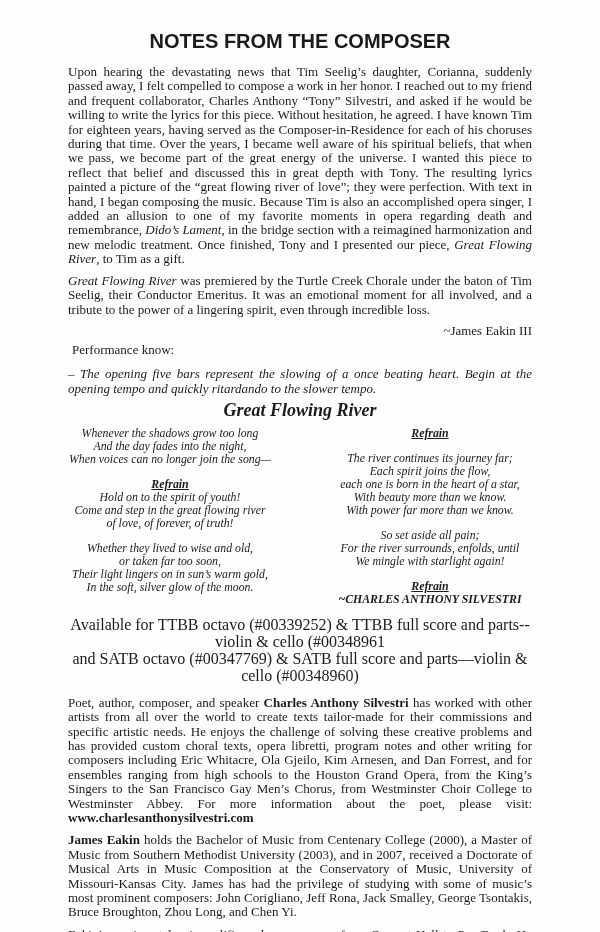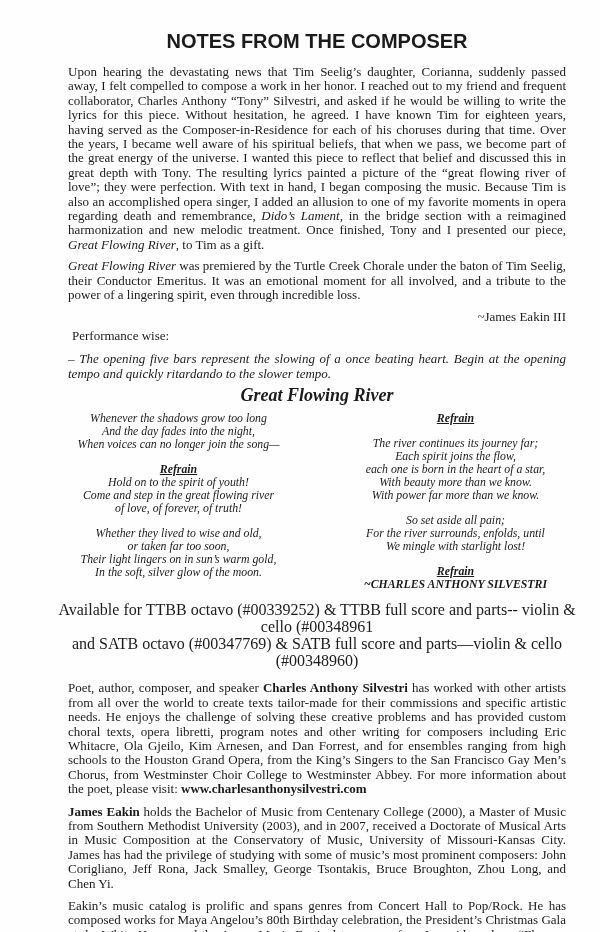--- a/index.html
+++ b/index.html
@@ -7,21 +7,21 @@
     width:600px;height:932px;
     background:#f4f4f2;
     font-family:"Liberation Serif", serif;
     color:#1b1b1b;
     -webkit-font-smoothing:antialiased;
   }
   .page{
     width:600px;height:932px;
     background:#fefefe;
     box-sizing:border-box;
-    padding:30px 34px 0 68px;
+    padding:30px 68px 0 68px;
     overflow:hidden;
   }
   .doc-title{
     font-family:"Liberation Sans", sans-serif;
     font-weight:bold;
     font-size:20px;
     letter-spacing:0px;
     text-align:center;
     margin:0 0 12px 0;
   }
@@ -91,21 +91,21 @@
 <div class="page">
 
   <h1 class="doc-title">NOTES FROM THE COMPOSER</h1>
 
   <p class="body-par"><span>Upon hearing the devastating news that Tim Seelig’s daughter, Corianna, suddenly passed away, I felt compelled to compose a work in her honor. I reached out to my friend and frequent collaborator, Charles Anthony “Tony” Silvestri, and asked if he would be willing to write the lyrics for this piece. Without hesitation, he agreed. I have known Tim for eighteen years, having served as the Composer-in-Residence for each of his choruses during that time. Over the years, I became well aware of his spiritual beliefs, that when we pass, we become part of the great energy of the universe. I wanted this piece to reflect that belief and discussed this in great depth with Tony. The resulting lyrics painted a picture of the “great flowing river of love”; they were perfection. With text in hand, I began composing the music. Because Tim is also an accomplished opera singer, I added an allusion to one of my favorite moments in opera regarding death and remembrance, </span><span class="it">Dido’s Lament</span><span>, in the bridge section with a reimagined harmonization and new melodic treatment. Once finished, Tony and I presented our piece, </span><span class="it">Great Flowing River</span><span>, to Tim as a gift.</span></p>
 
   <p class="body-par"><span class="it">Great Flowing River</span><span> was premiered by the Turtle Creek Chorale under the baton of Tim Seelig, their Conductor Emeritus. It was an emotional moment for all involved, and a tribute to the power of a lingering spirit, even through incredible loss.</span></p>
 
   <div class="signature">~James Eakin III</div>
 
-  <div class="perf-label">Performance wise:</div>
+  <div class="perf-label">Performance know:</div>
 
   <p class="perf-note">– The opening five bars represent the slowing of a once beating heart. Begin at the opening tempo and quickly ritardando to the slower tempo.</p>
 
   <div class="poem-title">Great Flowing River</div>
 
   <div class="poem">
     <div class="poem-col">
       <div class="stanza">
         <div>Whenever the shadows grow too long</div>
         <div>And the day fades into the night,</div>
@@ -129,21 +129,21 @@
       <div class="stanza">
         <div>The river continues its journey far;</div>
         <div>Each spirit joins the flow,</div>
         <div>each one is born in the heart of a star,</div>
         <div>With beauty more than we know.</div>
         <div>With power far more than we know.</div>
       </div>
       <div class="stanza">
         <div>So set aside all pain;</div>
         <div>For the river surrounds, enfolds, until</div>
-        <div>We mingle with starlight lost!</div>
+        <div>We mingle with starlight again!</div>
       </div>
       <div class="refrain-label tight">Refrain</div>
       <div class="poem-attribution">~CHARLES ANTHONY SILVESTRI</div>
     </div>
   </div>
 
   <div class="availability">
     <div>Available for TTBB octavo (#00339252) &amp; TTBB full score and parts-- violin &amp; cello (#00348961</div>
     <div>and SATB octavo (#00347769) &amp; SATB full score and parts—violin &amp; cello (#00348960)</div>
   </div>

